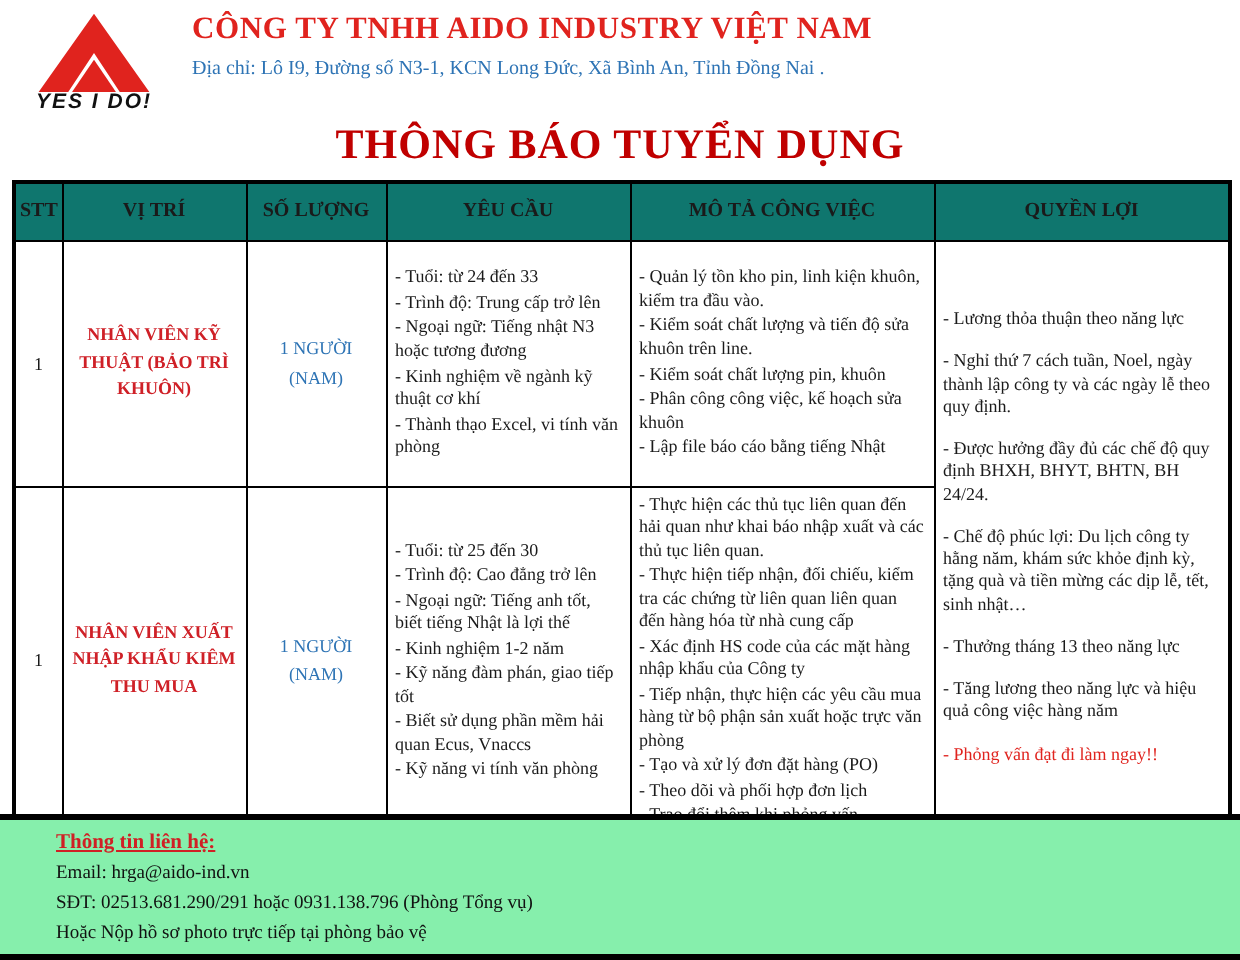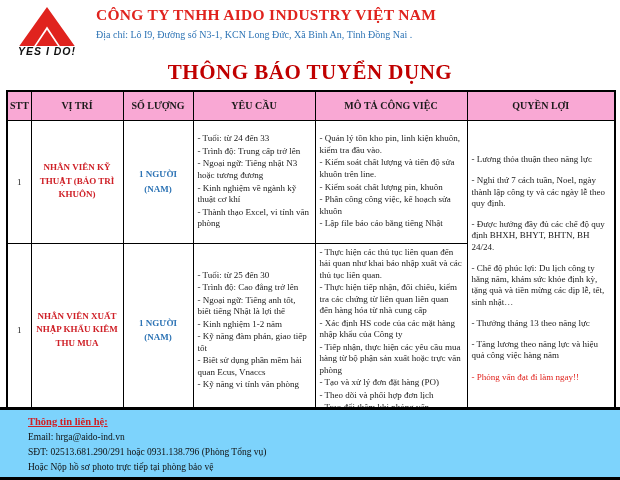--- a/index.html
+++ b/index.html
@@ -39,44 +39,44 @@
     border-collapse: collapse; table-layout: fixed;
     border: 2px solid #000;
   }
   .jobs col.c-stt { width: 24px; }
   .jobs col.c-pos { width: 92px; }
   .jobs col.c-qty { width: 70px; }
   .jobs col.c-req { width: 122px; }
   .jobs col.c-desc { width: 152px; }
   .jobs col.c-ben { width: 148px; }
   .jobs th {
-    background: #f9a8d4; border: 1px solid #000;
+    background: #0f766e; border: 1px solid #000;
     font-size: 10px; font-weight: bold; height: 29px; padding: 0 2px;
   }
   .jobs td { border: 1px solid #000; vertical-align: middle; font-size: 9px; padding: 2px 4px; }
   .row-1 td { height: 123px; }
   .row-2 td { height: 168px; }
   .stt-cell { text-align: center; font-size: 9.5px; }
   .position-cell {
     color: #cf2027; font-weight: bold; text-align: center;
     font-size: 11.5px; line-height: 1.5; padding: 0 5px;
   }
   .quantity-cell {
-    color: #2e74b5; font-weight: bold; text-align: center;
+    color: #2e74b5; font-weight: normal; text-align: center;
     font-size: 9.5px; line-height: 1.6; padding: 0 12px;
   }
   .list-cell .li { margin: 1px 0; line-height: 1.28; }
   .benefits-cell { vertical-align: middle; }
   .benefits-cell .li { margin: 0 0 10px; line-height: 1.25; }
   .benefits-highlight { color: #e0231e; line-height: 1.25; }
 
   
   .footer {
     position: absolute; left: 0; right: 0; bottom: 0; height: 73px;
-    background: #7dd3fc;
+    background: #86efac;
     border-top: 3px solid #000; border-bottom: 3px solid #000;
     padding: 6px 10px 0 28px;
   }
   .contact-heading {
     color: #d02025; font-weight: bold; text-decoration: underline;
     font-size: 10.5px;
   }
   .footer-line { font-size: 9.5px; margin-top: 5px; color: #111; }
 </style>
 </head>

